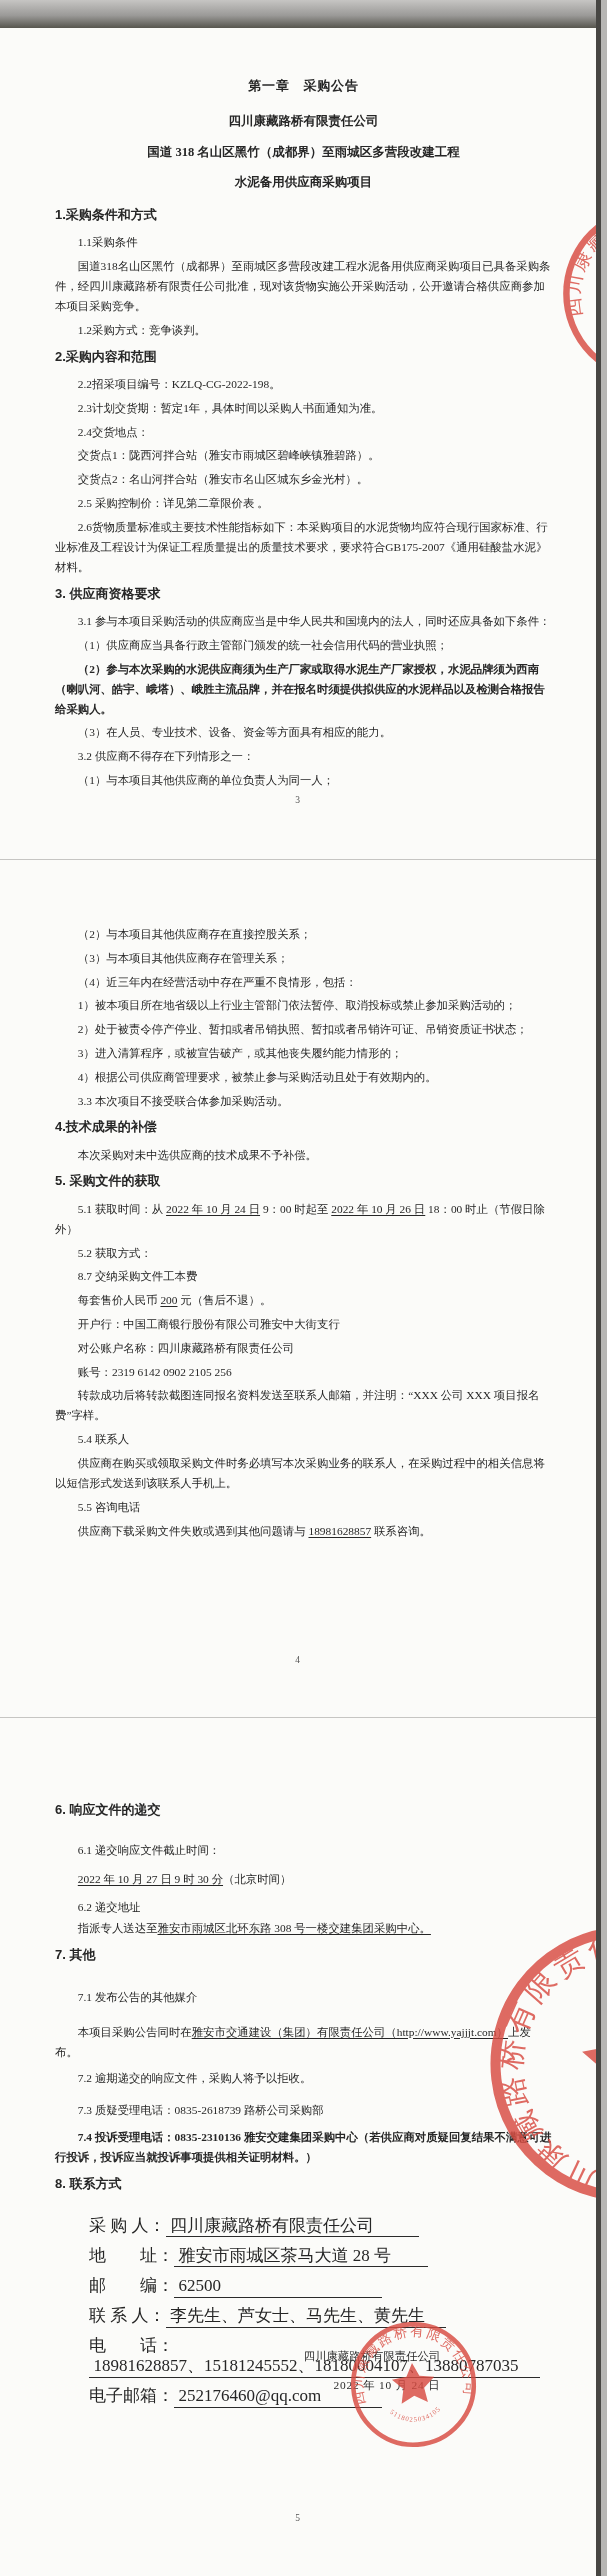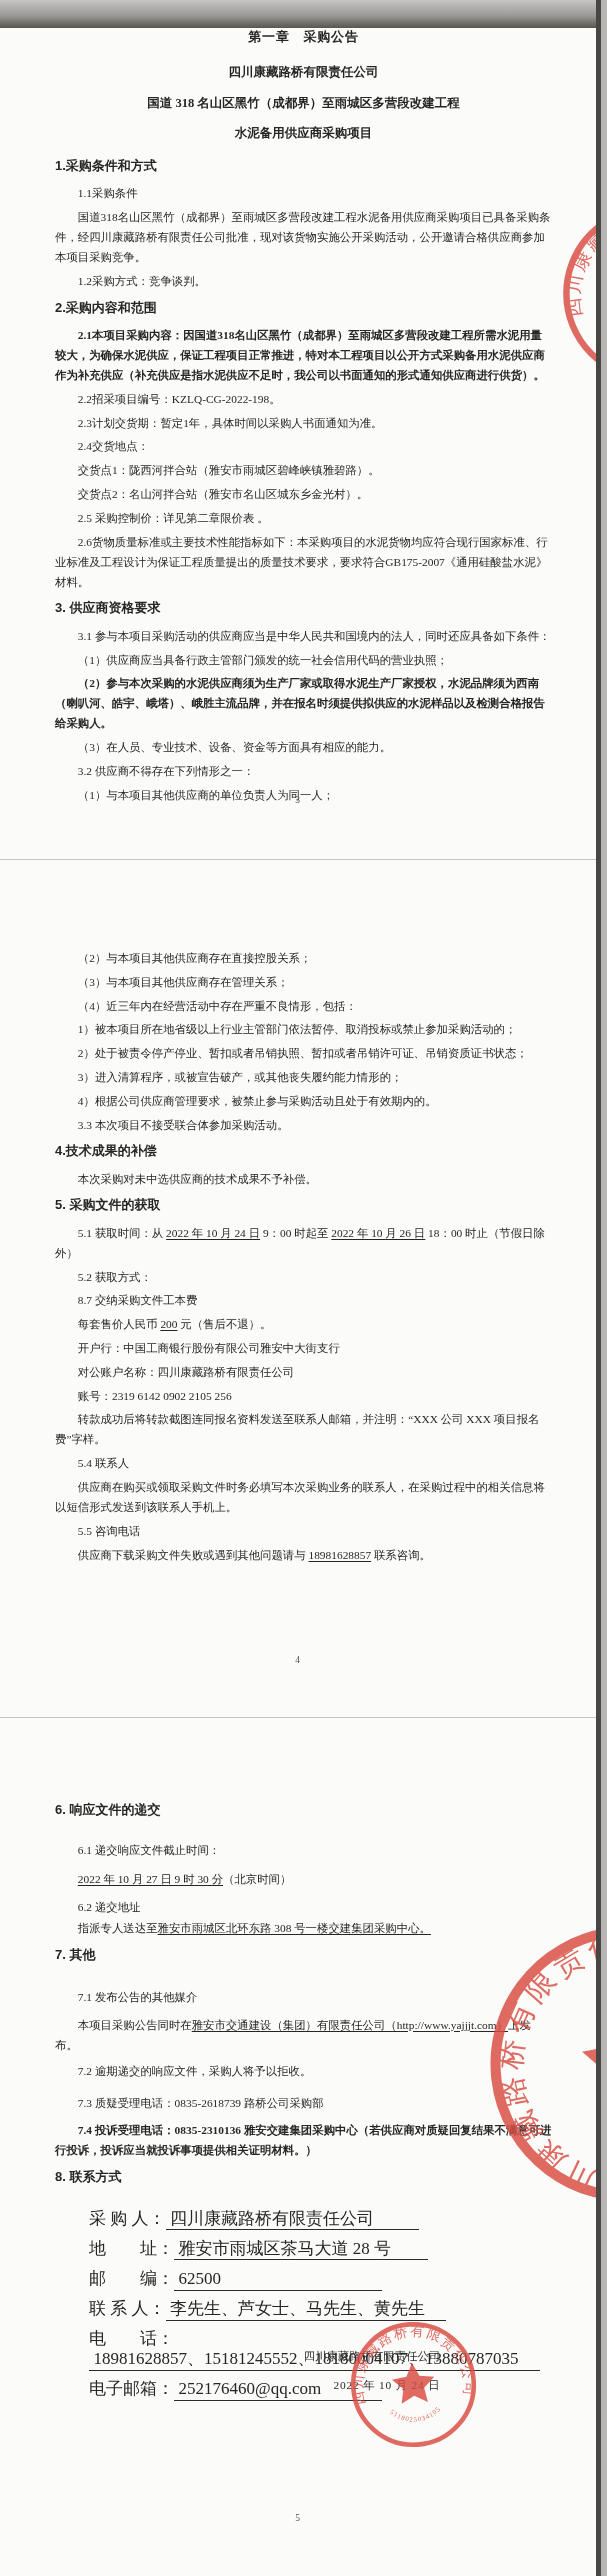--- a/index.html
+++ b/index.html
@@ -3,22 +3,22 @@
 <meta charset="utf-8">
 <style>
   html,body{margin:0;padding:0;}
   body{
     width:607px;height:2576px;overflow:hidden;position:relative;
     background:#b0afad;color:#262626;
     font-family:"Liberation Serif","DejaVu Serif",serif;
   }
   .top-band{height:28px;background:linear-gradient(180deg,#c6c5c3 0%,#9b9a98 55%,#57564f 100%);}
   .page{position:relative;background:#fbfbf9;padding:0 55px;box-sizing:border-box;overflow:hidden;}
-  #p1{height:831px;}
-  #p2{height:858px;border-top:1.5px solid #c6c5c3;padding-top:88px;}
+  #p1{height:831px;padding-top:49px;}
+  #p2{height:858px;border-top:1.5px solid #c6c5c3;padding-top:64px;}
   #p3{height:1050px;border-top:1.5px solid #c6c5c3;padding-top:75px;}
   .edge{position:absolute;top:0;right:6px;width:4.6px;height:2576px;background:#474643;z-index:6;}
   .edge2{position:absolute;top:0;right:0;width:6px;height:2576px;background:#b7b6b4;z-index:5;}
   .ct{text-align:center;font-weight:bold;}
   .chapter{font-size:13px;margin:0 0 18px;letter-spacing:0.8px;}
   .title{font-size:12.5px;margin:0 0 13.7px;}
   .h{font-size:13px;font-weight:bold;line-height:20.5px;margin:6.8px 0 6.8px;
      font-family:"Liberation Sans","DejaVu Sans",sans-serif;}
   .p{font-size:11.4px;line-height:20px;margin:0 0 3.8px;text-indent:2em;}
   .semib{font-weight:600;}
@@ -49,21 +49,20 @@
   <div class="ct title">四川康藏路桥有限责任公司</div>
   <div class="ct title">国道 318 名山区黑竹（成都界）至雨城区多营段改建工程</div>
   <div class="ct title">水泥备用供应商采购项目</div>
 
   <div class="h">1.采购条件和方式</div>
   <p class="p">1.1采购条件</p>
   <p class="p">国道318名山区黑竹（成都界）至雨城区多营段改建工程水泥备用供应商采购项目已具备采购条件，经四川康藏路桥有限责任公司批准，现对该货物实施公开采购活动，公开邀请合格供应商参加本项目采购竞争。</p>
   <p class="p">1.2采购方式：竞争谈判。</p>
 
   <div class="h">2.采购内容和范围</div>
-  <p class="p semib">2.1本项目采购内容：因国道318名山区黑竹（成都界）至雨城区多营段改建工程所需水泥用量较大，为确保水泥供应，保证工程项目正常推进，特对本工程项目以公开方式采购备用水泥供应商作为补充供应（补充供应是指水泥供应不足时，我公司以书面通知的形式通知供应商进行供货）。</p>
   <p class="p">2.2招采项目编号：KZLQ-CG-2022-198。</p>
   <p class="p">2.3计划交货期：暂定1年，具体时间以采购人书面通知为准。</p>
   <p class="p">2.4交货地点：</p>
   <p class="p">交货点1：陇西河拌合站（雅安市雨城区碧峰峡镇雅碧路）。</p>
   <p class="p">交货点2：名山河拌合站（雅安市名山区城东乡金光村）。</p>
   <p class="p">2.5 采购控制价：详见第二章限价表 。</p>
   <p class="p">2.6货物质量标准或主要技术性能指标如下：本采购项目的水泥货物均应符合现行国家标准、行业标准及工程设计为保证工程质量提出的质量技术要求，要求符合GB175-2007《通用硅酸盐水泥》材料。</p>
 
   <div class="h">3. 供应商资格要求</div>
   <p class="p">3.1 参与本项目采购活动的供应商应当是中华人民共和国境内的法人，同时还应具备如下条件：</p>
@@ -118,21 +117,21 @@
 </div>
 
 <div class="page" id="p3">
   <div class="h" style="margin-bottom:20px;">6. 响应文件的递交</div>
   <p class="p" style="margin-bottom:8.3px;">6.1 递交响应文件截止时间：</p>
   <p class="p" style="margin-bottom:8.3px;"><span class="u">2022 年 10 月 27 日 9 时 30 分</span><span>（北京时间）</span></p>
   <p class="p" style="margin-bottom:1.5px;">6.2 递交地址</p>
   <p class="p"><span>指派专人送达至</span><span class="u">雅安市雨城区北环东路 308 号一楼交建集团采购中心。</span></p>
 
   <div class="h" style="margin-bottom:21px;">7. 其他</div>
-  <p class="p" style="margin-bottom:8px;">7.1 发布公告的其他媒介</p>
+  <p class="p" style="margin-bottom:15px;">7.1 发布公告的其他媒介</p>
   <p class="p" style="margin-bottom:6.8px;"><span>本项目采购公告同时在</span><span class="u">雅安市交通建设（集团）有限责任公司（http://www.yajjjt.com）</span><span>上发布。</span></p>
   <p class="p" style="margin-bottom:12px;">7.2 逾期递交的响应文件，采购人将予以拒收。</p>
   <p class="p" style="margin-bottom:6.8px;">7.3 质疑受理电话：0835-2618739 路桥公司采购部</p>
   <p class="p semib">7.4 投诉受理电话：0835-2310136 雅安交建集团采购中心（若供应商对质疑回复结果不满意可进行投诉，投诉应当就投诉事项提供相关证明材料。）</p>
 
   <div class="h" style="margin-bottom:21px;">8. 联系方式</div>
   <div class="row"><span class="lab">采 购 人：</span><span class="cv wide u-off">四川康藏路桥有限责任公司</span></div>
   <div class="row"><span class="lab">地　　址：</span><span class="cv wide">雅安市雨城区茶马大道 28 号</span></div>
   <div class="row"><span class="lab">邮　　编：</span><span class="cv">62500</span></div>
   <div class="row"><span class="lab">联 系 人：</span><span class="cv wide">李先生、芦女士、马先生、黄先生</span></div>

